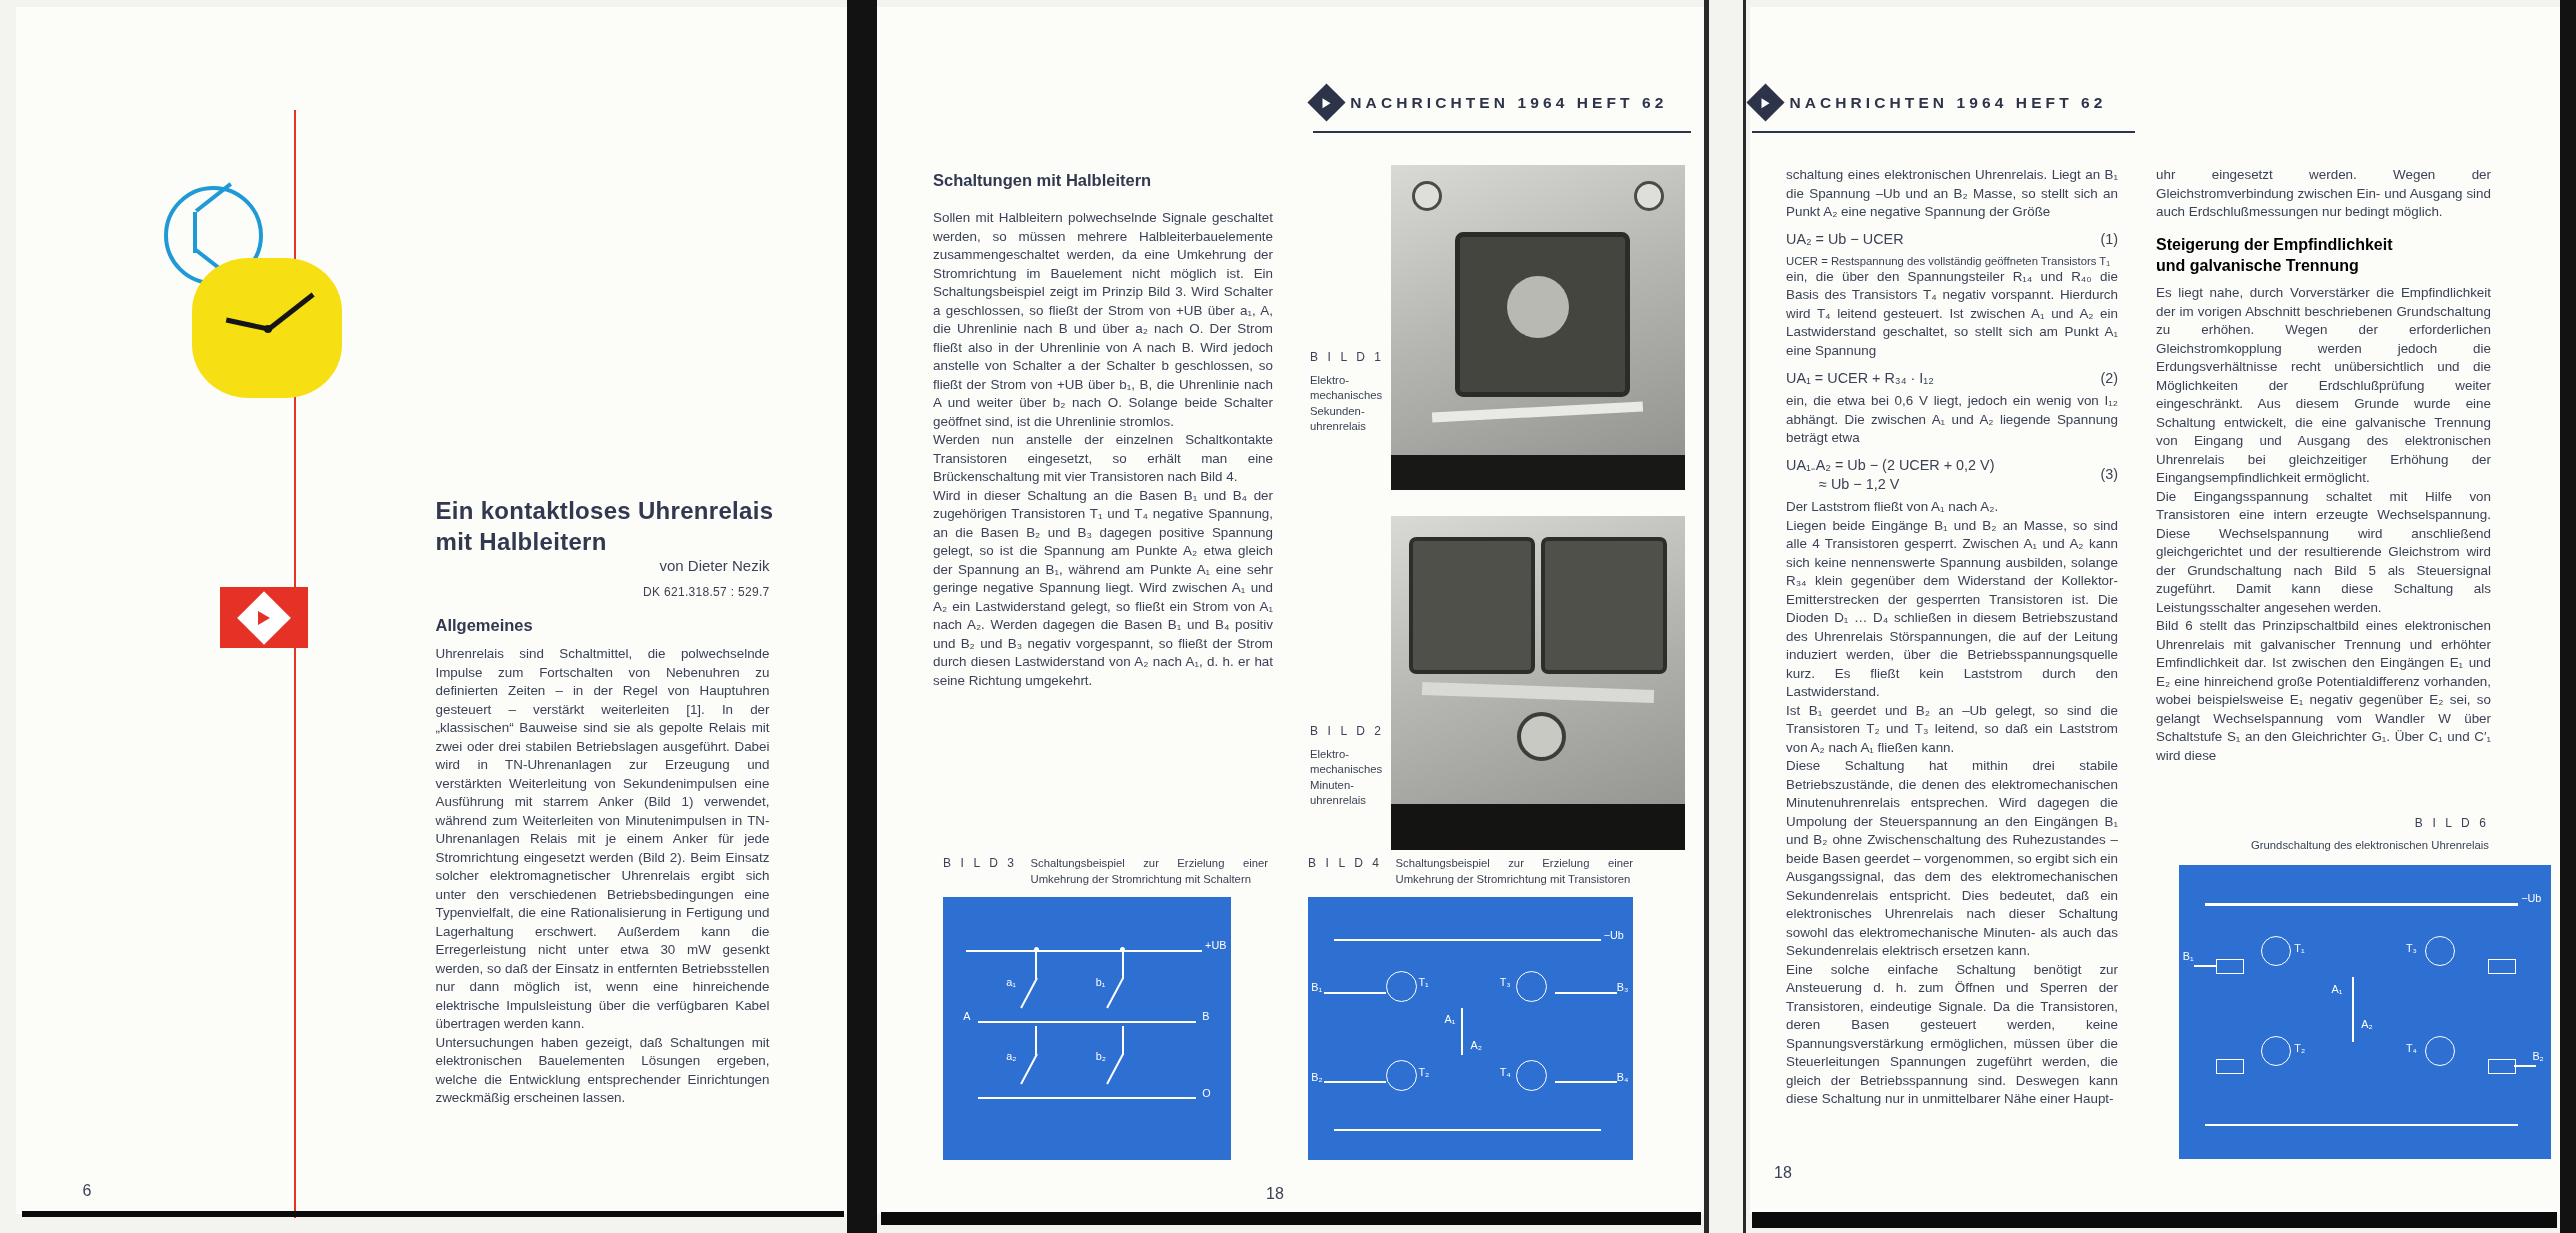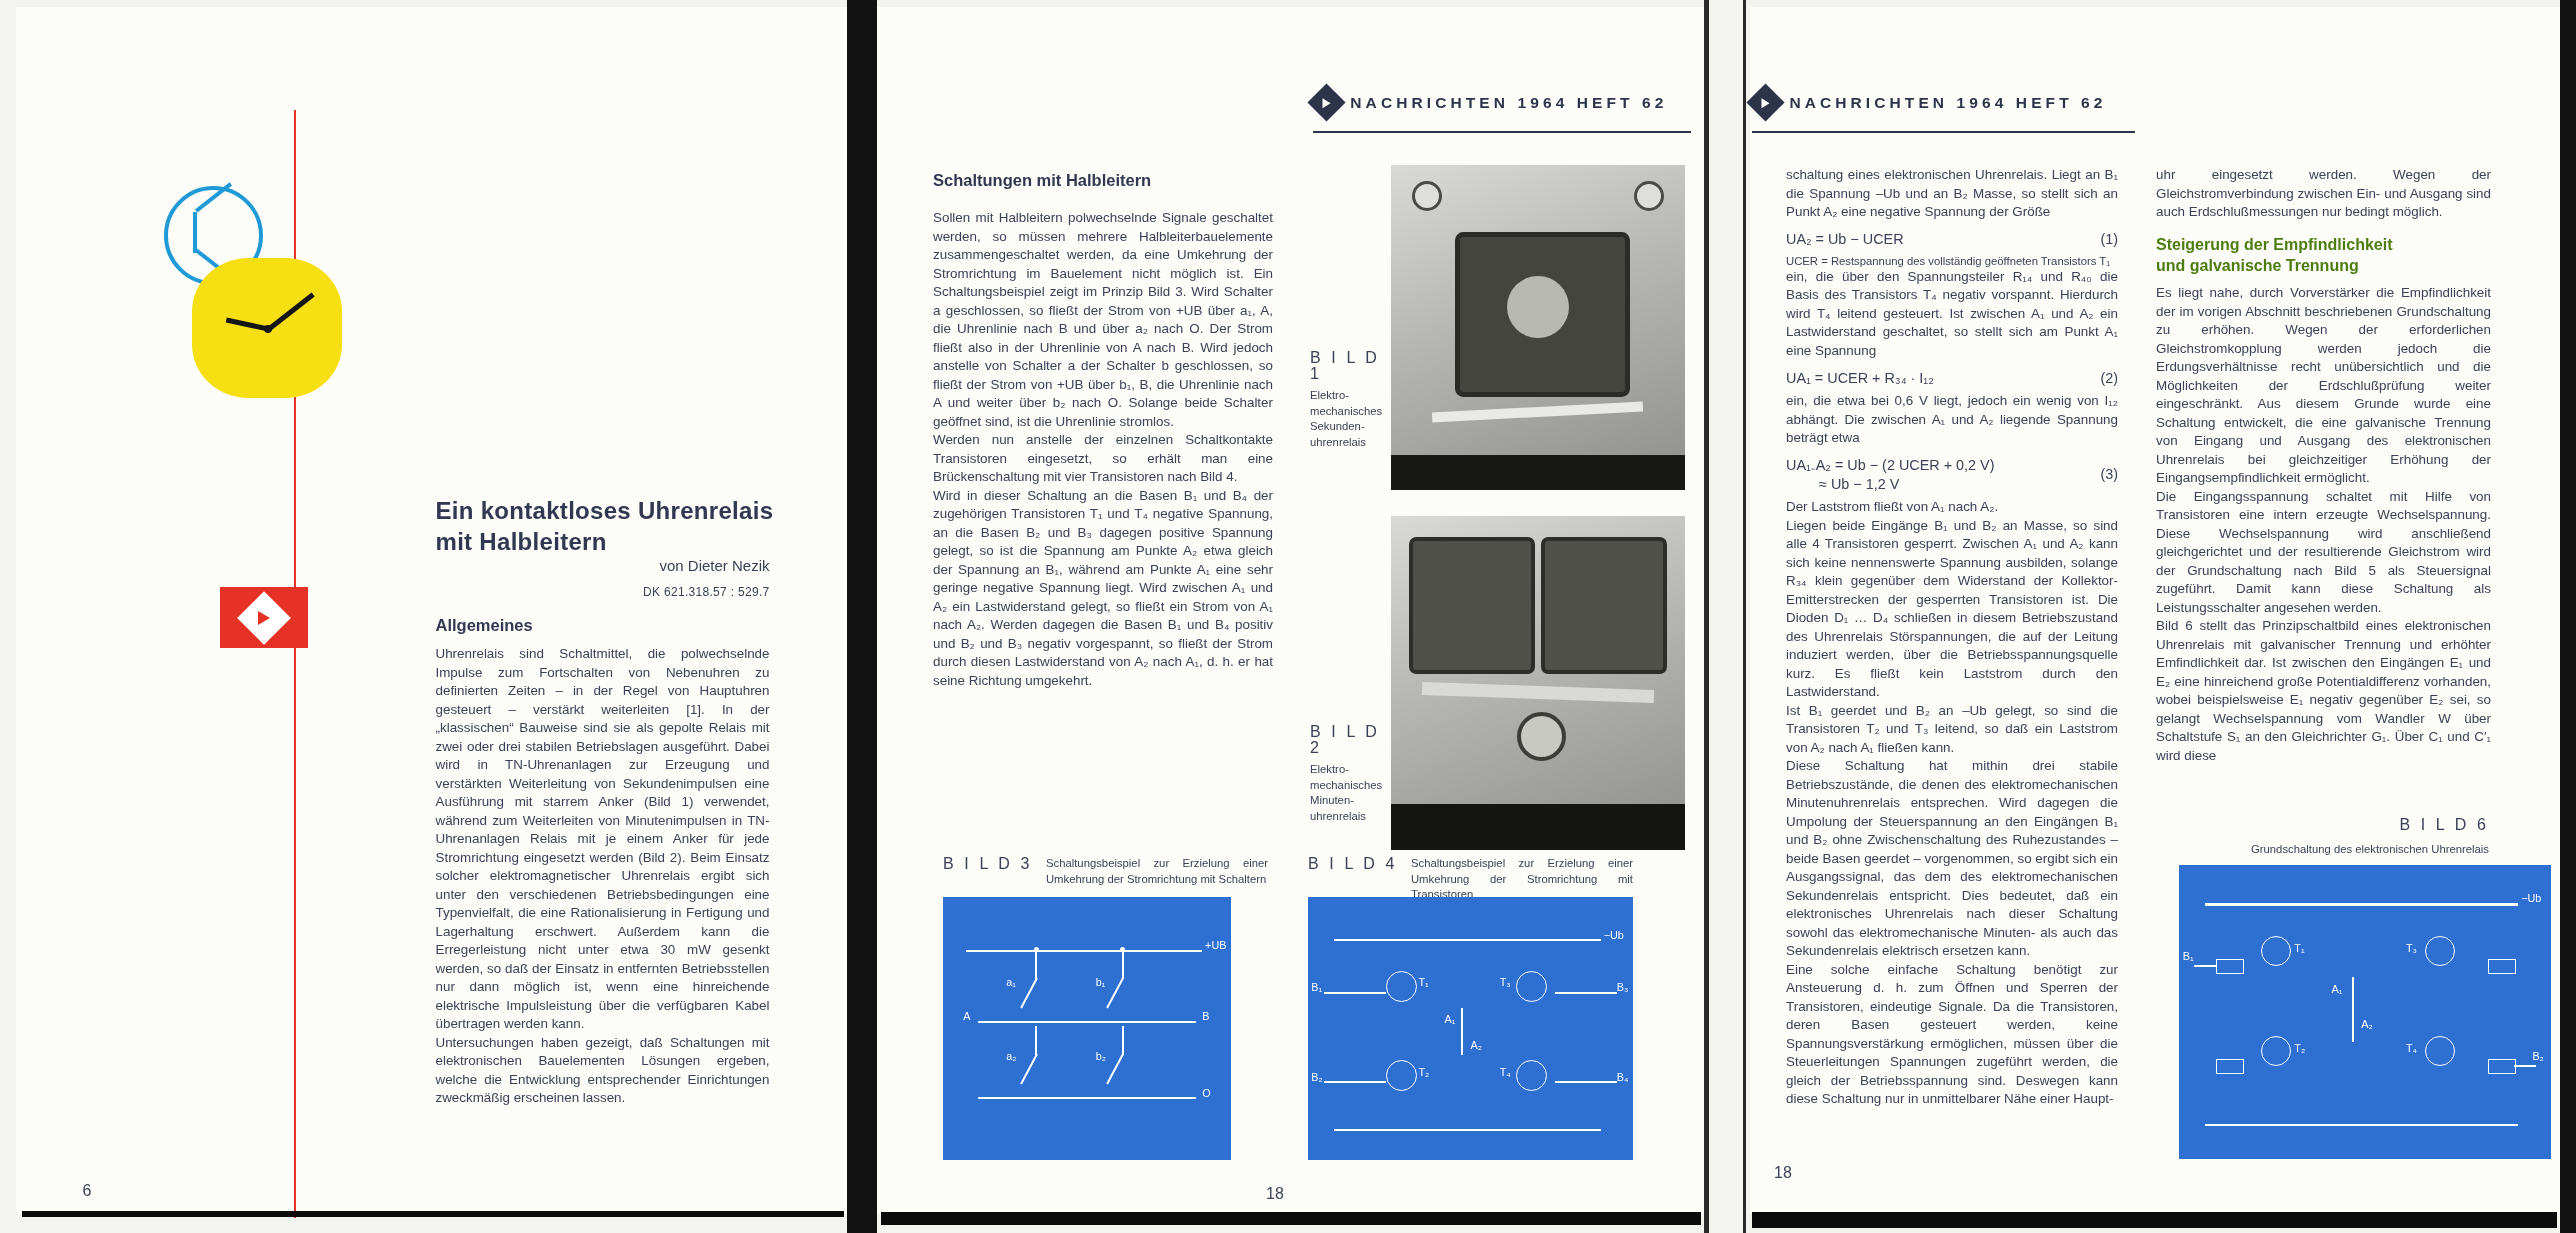--- a/index.html
+++ b/index.html
@@ -12,33 +12,33 @@
   .page16{left:15.5px;width:832px}
   .page17{left:877px;width:827px}
   .page18{left:1750px;width:810px}
 
   .body-txt{font-size:13.4px;line-height:18.5px;text-align:justify;position:absolute}
   .body-txt p{margin:0 0 0 0}
   .title{position:absolute;font-size:24px;line-height:31px;font-weight:bold;color:#313850;letter-spacing:0.3px}
   .byline{position:absolute;font-size:15px;text-align:right}
   .dk{position:absolute;font-size:12px;text-align:right;letter-spacing:0.3px}
   .sec-head{position:absolute;font-size:16.5px;font-weight:bold;color:#313850}
-  .inline-head{font-size:16px;font-weight:bold;color:#4d7c0f;line-height:20.6px;margin:13.4px 0 8.2px 0}
+  .inline-head{font-size:16px;font-weight:bold;color:#000000;line-height:20.6px;margin:13.4px 0 8.2px 0}
   .pagenum{position:absolute;font-size:16px;color:#3b4257}
 
   .mast{position:absolute;display:flex;align-items:center;gap:10.3px}
   .mast-text{font-size:15.5px;font-weight:bold;letter-spacing:4.1px;color:#2d3349;white-space:nowrap}
   .diamond{width:27px;height:27px;background:#2d3349;transform:rotate(45deg);flex:0 0 auto;
            display:flex;align-items:center;justify-content:center}
   .dm-in{width:0;height:0;border-left:8.8px solid #fff;border-top:5.7px solid transparent;
          border-bottom:5.7px solid transparent;transform:rotate(-45deg)}
   .rule{position:absolute;height:2.1px;background:#2d3349}
 
   .cap{font-size:11.3px;line-height:15.5px}
-  .bild-label{font-size:16px;letter-spacing:3.1px;color:#3b4257}
+  .bild-label{font-size:12px;letter-spacing:3.1px;color:#3b4257}
   .capflex{position:absolute;display:flex;gap:13.4px;font-size:11.3px;line-height:15.5px;text-align:justify}
   .capflex .bild-label{white-space:nowrap}
   .rightcap{position:absolute;text-align:right}
 
   .formula{display:flex;justify-content:space-between;align-items:center;font-size:14.4px;margin:8.2px 0 5.2px 0}
   .fnote{font-size:11.3px;line-height:14.4px;margin:0 0 5.2px 0}
 
   .diagram{position:absolute;background:#2e6fd2}
   .dline{position:absolute;background:#fff}
   .dlabel{position:absolute;color:#fff;font-size:10.8px;white-space:nowrap}

